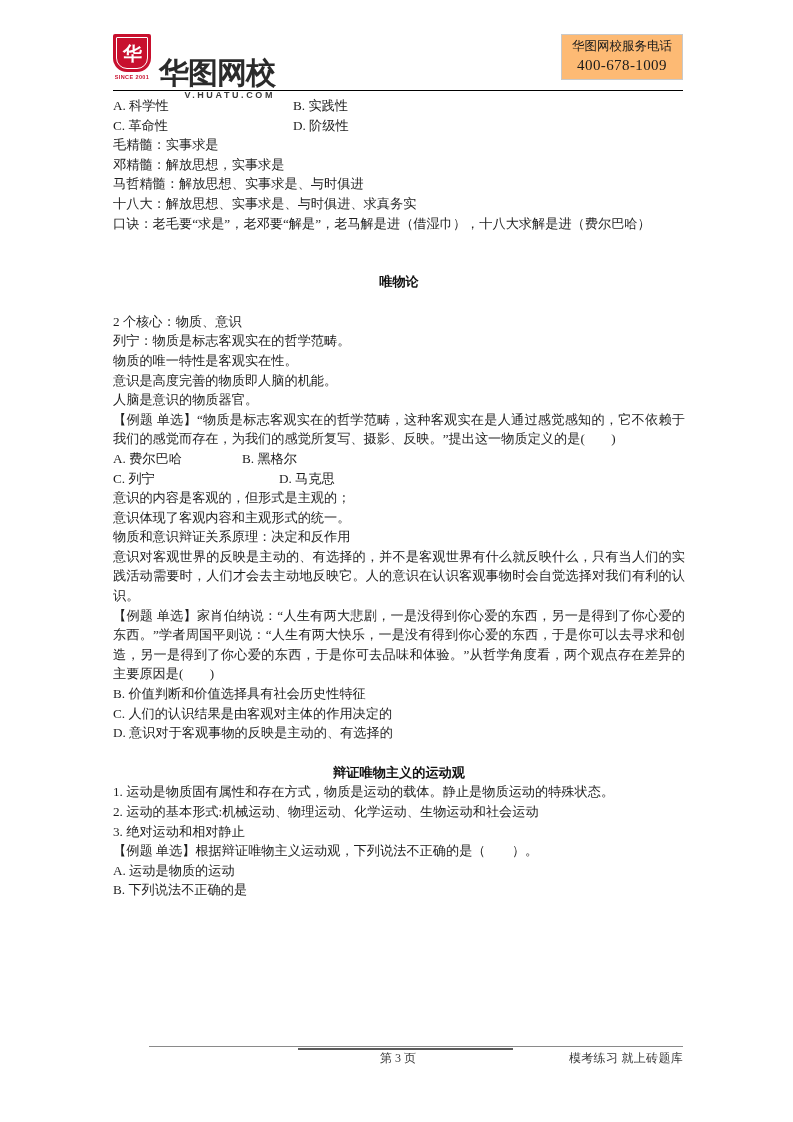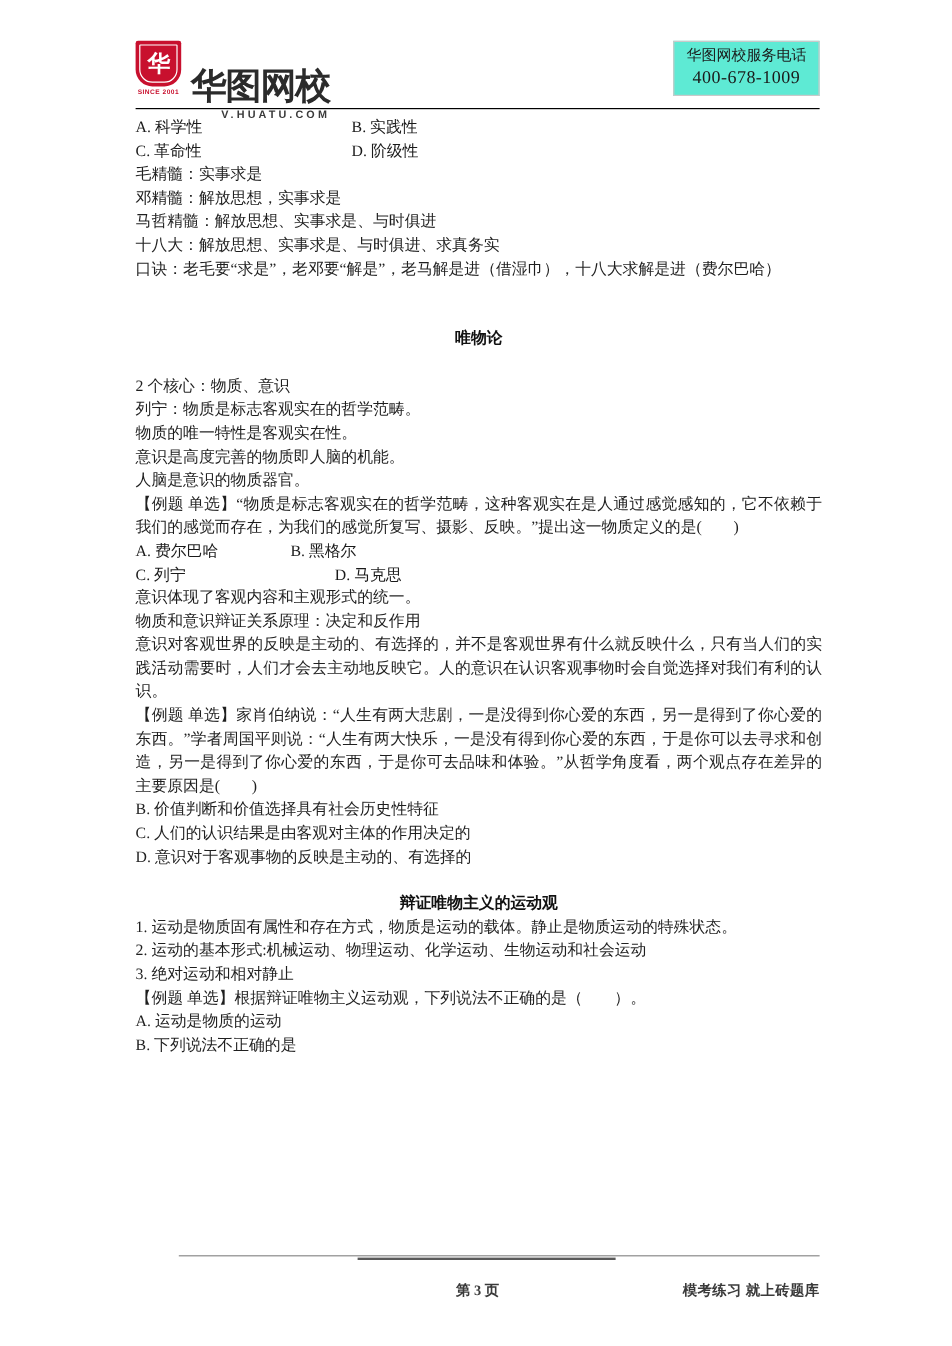--- a/index.html
+++ b/index.html
@@ -109,21 +109,21 @@
     color: #3a3a3a;
     margin-top: 1px;
     text-align: right;
   }
 
   .phone-box {
     position: absolute;
     right: 0;
     top: 4px;
     border: 1px solid #c9c9c9;
-    background: #5eead4;
+    background: #fdba74;
     padding: 3px 10px 4px 10px;
     text-align: center;
     line-height: 1.35;
   }
   .phone-label {
     font-size: 12.5px;
     color: #1a1a1a;
   }
   .phone-number {
     font-size: 15px;
@@ -202,22 +202,21 @@
   .footer-rule-thick {
     position: absolute;
     left: 185px;
     top: 2px;
     width: 215px;
     border-top: 2.4px solid #5a5a5a;
   }
   .footer-row {
     position: relative;
     height: 20px;
-    margin-top: 17px;
-    font-weight: bold;
+    margin-top: 0;
   }
   .footer-page {
     position: absolute;
     left: 0;
     width: 570px;
     text-align: center;
     font-size: 12px;
     color: #3a3a3a;
   }
   .footer-brand {
@@ -287,20 +286,21 @@
     <div class="para">【例题 单选】“物质是标志客观实在的哲学范畴，这种客观实在是人通过感觉感知的，它不依赖于我们的感觉而存在，为我们的感觉所复写、摄影、反映。”提出这一物质定义的是(　　)</div>
     <div class="opt-row">
       <span class="opt-a">A. 费尔巴哈</span>
       <span class="opt-b2">B. 黑格尔</span>
     </div>
     <div class="opt-row">
       <span class="opt-a">C. 列宁</span>
       <span class="opt-d2">D. 马克思</span>
     </div>
 
+    <div class="line">意识的内容是客观的，但形式是主观的；</div>
     <div class="line">意识体现了客观内容和主观形式的统一。</div>
     <div class="line">物质和意识辩证关系原理：决定和反作用</div>
 
     <div class="para">意识对客观世界的反映是主动的、有选择的，并不是客观世界有什么就反映什么，只有当人们的实践活动需要时，人们才会去主动地反映它。人的意识在认识客观事物时会自觉选择对我们有利的认识。</div>
     <div class="para">【例题 单选】家肖伯纳说：“人生有两大悲剧，一是没得到你心爱的东西，另一是得到了你心爱的东西。”学者周国平则说：“人生有两大快乐，一是没有得到你心爱的东西，于是你可以去寻求和创造，另一是得到了你心爱的东西，于是你可去品味和体验。”从哲学角度看，两个观点存在差异的主要原因是(　　)</div>
     <div class="line">B. 价值判断和价值选择具有社会历史性特征</div>
     <div class="line">C. 人们的认识结果是由客观对主体的作用决定的</div>
     <div class="line">D. 意识对于客观事物的反映是主动的、有选择的</div>
 
     <div class="spacer-md"></div>

